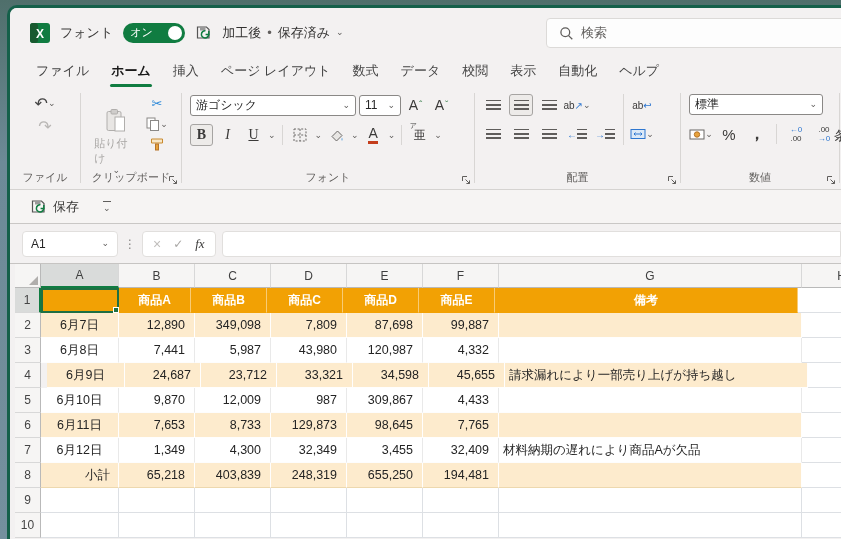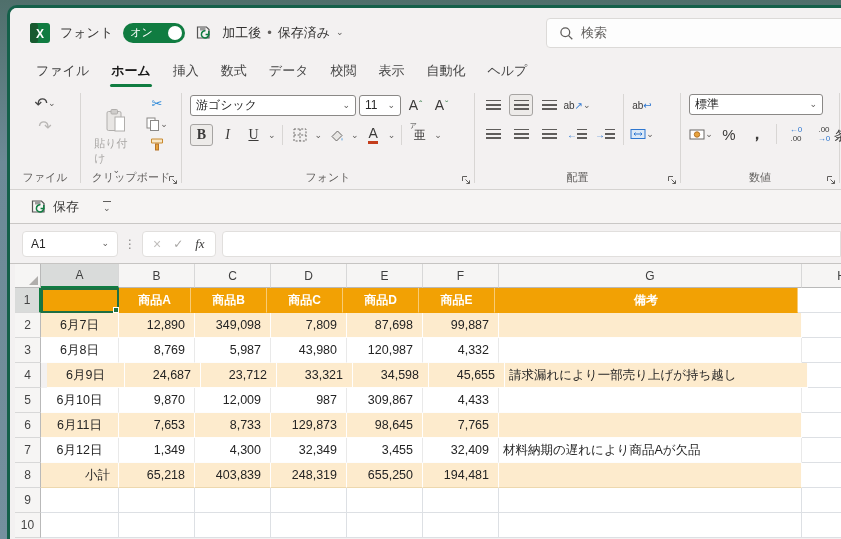--- a/index.html
+++ b/index.html
@@ -180,20 +180,21 @@
           <line x1="9.6" y1="9.6" x2="13.3" y2="13.3" stroke="#5f5d5b" stroke-width="1.3"></line>
         </svg>
         <span class="ph">検索</span>
       </div>
     </div>
 
     <div class="tabrow" id="tabs">
         <div class="tab">ファイル</div>
         <div class="tab active">ホーム</div>
         <div class="tab">挿入</div>
+        <div class="tab">ページ レイアウト</div>
         <div class="tab">数式</div>
         <div class="tab">データ</div>
         <div class="tab">校閲</div>
         <div class="tab">表示</div>
         <div class="tab">自動化</div>
         <div class="tab">ヘルプ</div>
       </div>
 
     <div class="ribbon">
 
@@ -462,21 +463,21 @@
             <div class="cell num band" style="width: 76px;">349,098</div>
             <div class="cell num band" style="width: 76px;">7,809</div>
             <div class="cell num band" style="width: 76px;">87,698</div>
             <div class="cell num band" style="width: 76px;">99,887</div>
             <div class="cell note band" style="width: 303px;"></div>
             <div class="cell" style="width: 80px;"></div>
           </div>
           <div class="grid-row">
             <div class="rowhdr">3</div>
             <div class="cell wrow lab" style="width: 78px;">6月8日</div>
-            <div class="cell num wrow" style="width: 76px;">8,769</div>
+            <div class="cell num wrow" style="width: 76px;">7,441</div>
             <div class="cell num wrow" style="width: 76px;">5,987</div>
             <div class="cell num wrow" style="width: 76px;">43,980</div>
             <div class="cell num wrow" style="width: 76px;">120,987</div>
             <div class="cell num wrow" style="width: 76px;">4,332</div>
             <div class="cell note wrow" style="width: 303px;"></div>
             <div class="cell" style="width: 80px;"></div>
           </div>
           <div class="grid-row">
             <div class="rowhdr">4</div>
             <div class="cell band lab" style="width: 78px; margin-left: 6px;">6月9日</div>

